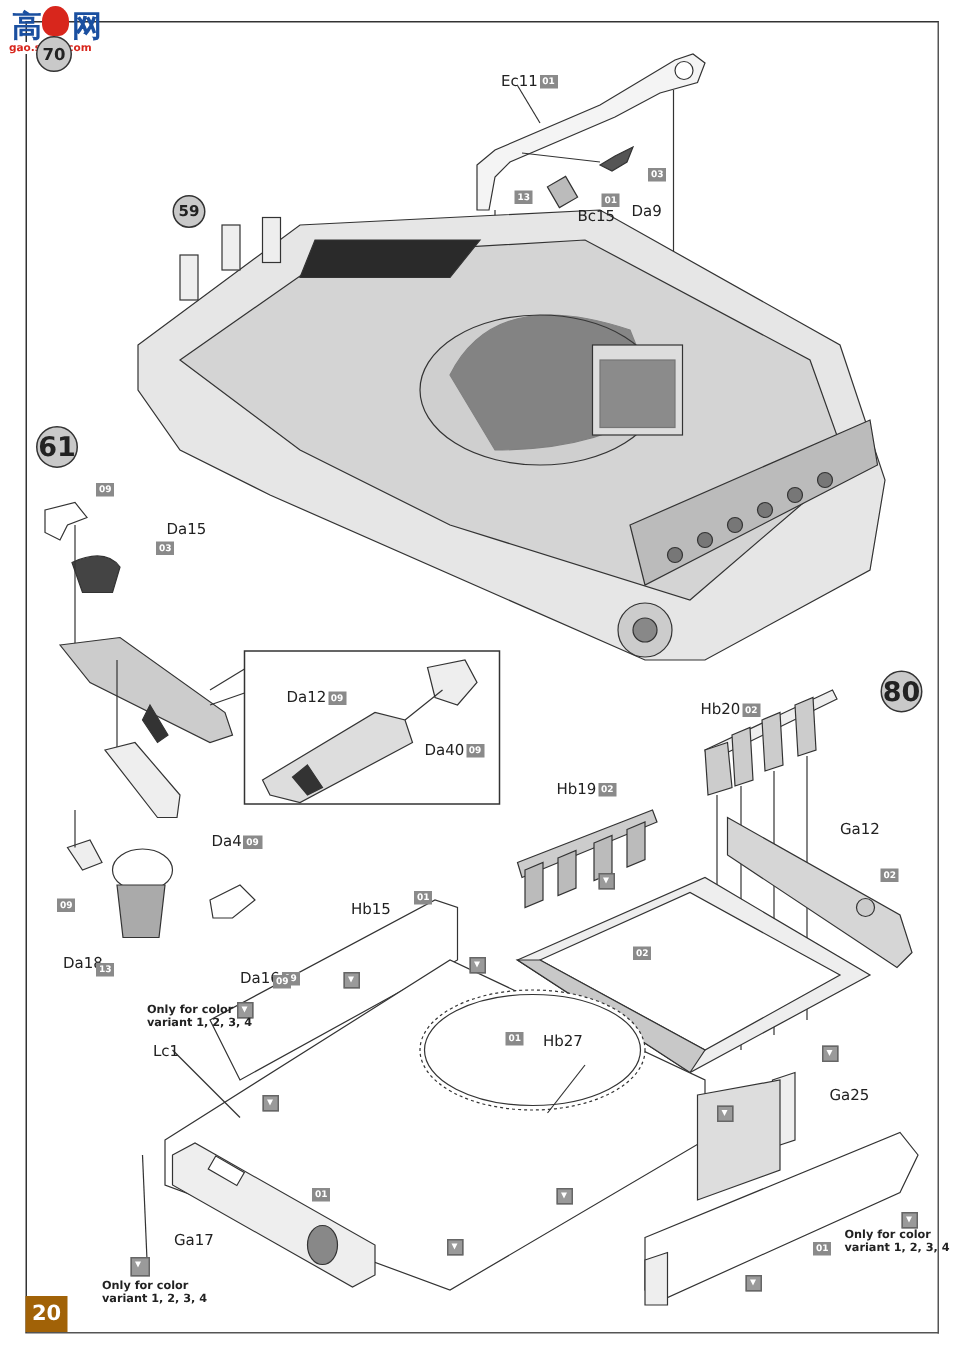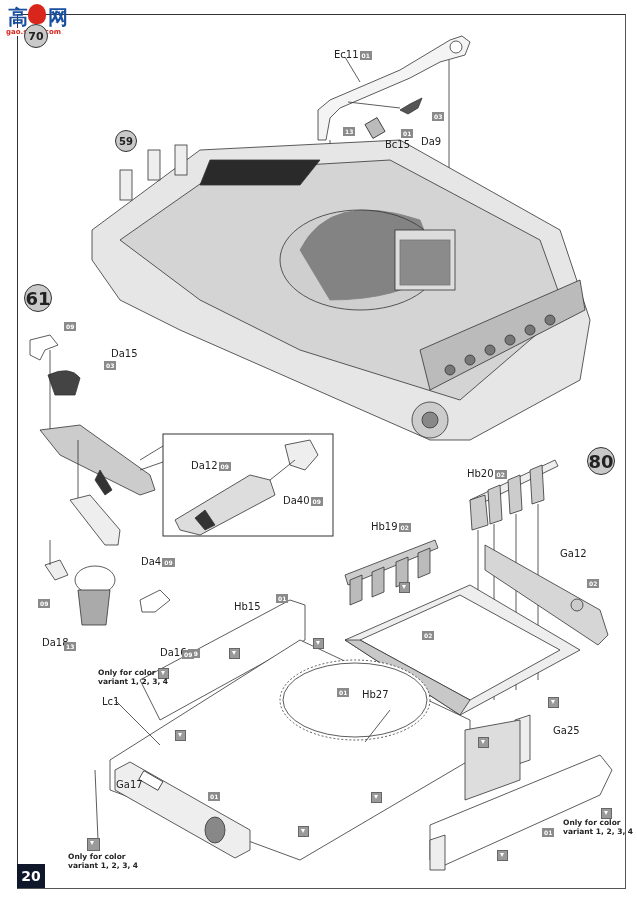--- a/index.html
+++ b/index.html
@@ -6,21 +6,21 @@
   body{width:637px;height:900px;position:relative;overflow:hidden;font-family:"DejaVu Sans",sans-serif;}
   .page{position:absolute;left:0;top:0;width:637px;height:900px;background:#fff;}
   .frame{position:absolute;left:17px;top:14px;width:607px;height:873px;border-left:1.5px solid #333;border-top:1.5px solid #333;border-right:1.5px solid #555;border-bottom:1.5px solid #555;}
   svg.art{position:absolute;left:0;top:0;}
   .lbl{position:absolute;font-family:"DejaVu Sans",sans-serif;font-size:10px;color:#222;white-space:nowrap;line-height:1;}
   .tag{display:inline-block;background:#8a8a8a;color:#fff;font-size:6px;padding:1px 2px;margin-left:1px;vertical-align:middle;font-weight:bold;line-height:7px;}
   .tagonly{position:absolute;background:#8a8a8a;color:#fff;font-size:6px;padding:1px 2px;font-weight:bold;line-height:7px;}
   .step{position:absolute;width:26px;height:26px;border-radius:50%;background:#c9c9c9;border:1.5px solid #333;font-weight:bold;font-size:18px;color:#222;display:flex;align-items:center;justify-content:center;font-family:"DejaVu Sans",sans-serif;}
   .step.small{width:20px;height:20px;font-size:10px;margin-top:27px;}
   .note{position:absolute;font-size:7.5px;font-weight:bold;color:#222;line-height:9px;white-space:nowrap;}
-  .pagenum{position:absolute;left:17px;top:864px;width:28px;height:24px;background:#0f172a;color:#fff;font-weight:bold;font-size:14px;display:flex;align-items:center;justify-content:center;}
+  .pagenum{position:absolute;left:17px;top:864px;width:28px;height:24px;background:#a16207;color:#fff;font-weight:bold;font-size:14px;display:flex;align-items:center;justify-content:center;}
   .logo{position:absolute;left:6px;top:4px;width:62px;height:34px;}
   .logo .t1{position:absolute;left:2px;top:0;font-size:20px;color:#1a4fa0;font-weight:bold;}
   .logo .t2{position:absolute;left:42px;top:0;font-size:20px;color:#1a4fa0;font-weight:bold;}
   .logo .icon{position:absolute;left:22px;top:0px;width:18px;height:20px;background:#d8261c;border-radius:50% 50% 40% 40%;}
   .logo .url{position:absolute;left:0;top:24px;font-size:7px;color:#d8261c;font-weight:bold;background:#fff;}
   .vtag{position:absolute;width:9px;height:9px;background:#9a9a9a;border:1px solid #666;}
   .vtag:after{content:"";position:absolute;left:2px;top:2px;border-left:2.5px solid transparent;border-right:2.5px solid transparent;border-top:4px solid #fff;}
 </style>
 </head>
 <body>
@@ -180,21 +180,21 @@
 
   <div class="tagonly" style="left:276px;top:594px;">01</div>
   <div class="lbl" style="left:234px;top:602px;">Hb15</div>
   <div class="tagonly" style="left:182px;top:650px;">09</div>
   <div class="tagonly" style="left:422px;top:631px;">02</div>
   <div class="tagonly" style="left:337px;top:688px;">01</div>
   <div class="lbl" style="left:362px;top:690px;">Hb27</div>
 
   <div class="lbl" style="left:102px;top:697px;">Lc1</div>
   <div class="tagonly" style="left:208px;top:792px;">01</div>
-  <div class="lbl" style="left:116px;top:780px;">Ga17</div>
+  <div class="lbl" style="left:116px;top:823px;">Ga17</div>
   <div class="lbl" style="left:553px;top:726px;text-align:center;">Ga25</div>
   <div class="tagonly" style="left:542px;top:828px;">01</div>
 
   <div class="vtag" style="left:399px;top:582px;"></div>
   <div class="vtag" style="left:313px;top:638px;"></div>
   <div class="vtag" style="left:158px;top:668px;"></div>
   <div class="vtag" style="left:175px;top:730px;"></div>
   <div class="vtag" style="left:229px;top:648px;"></div>
   <div class="vtag" style="left:548px;top:697px;"></div>
   <div class="vtag" style="left:478px;top:737px;"></div>

